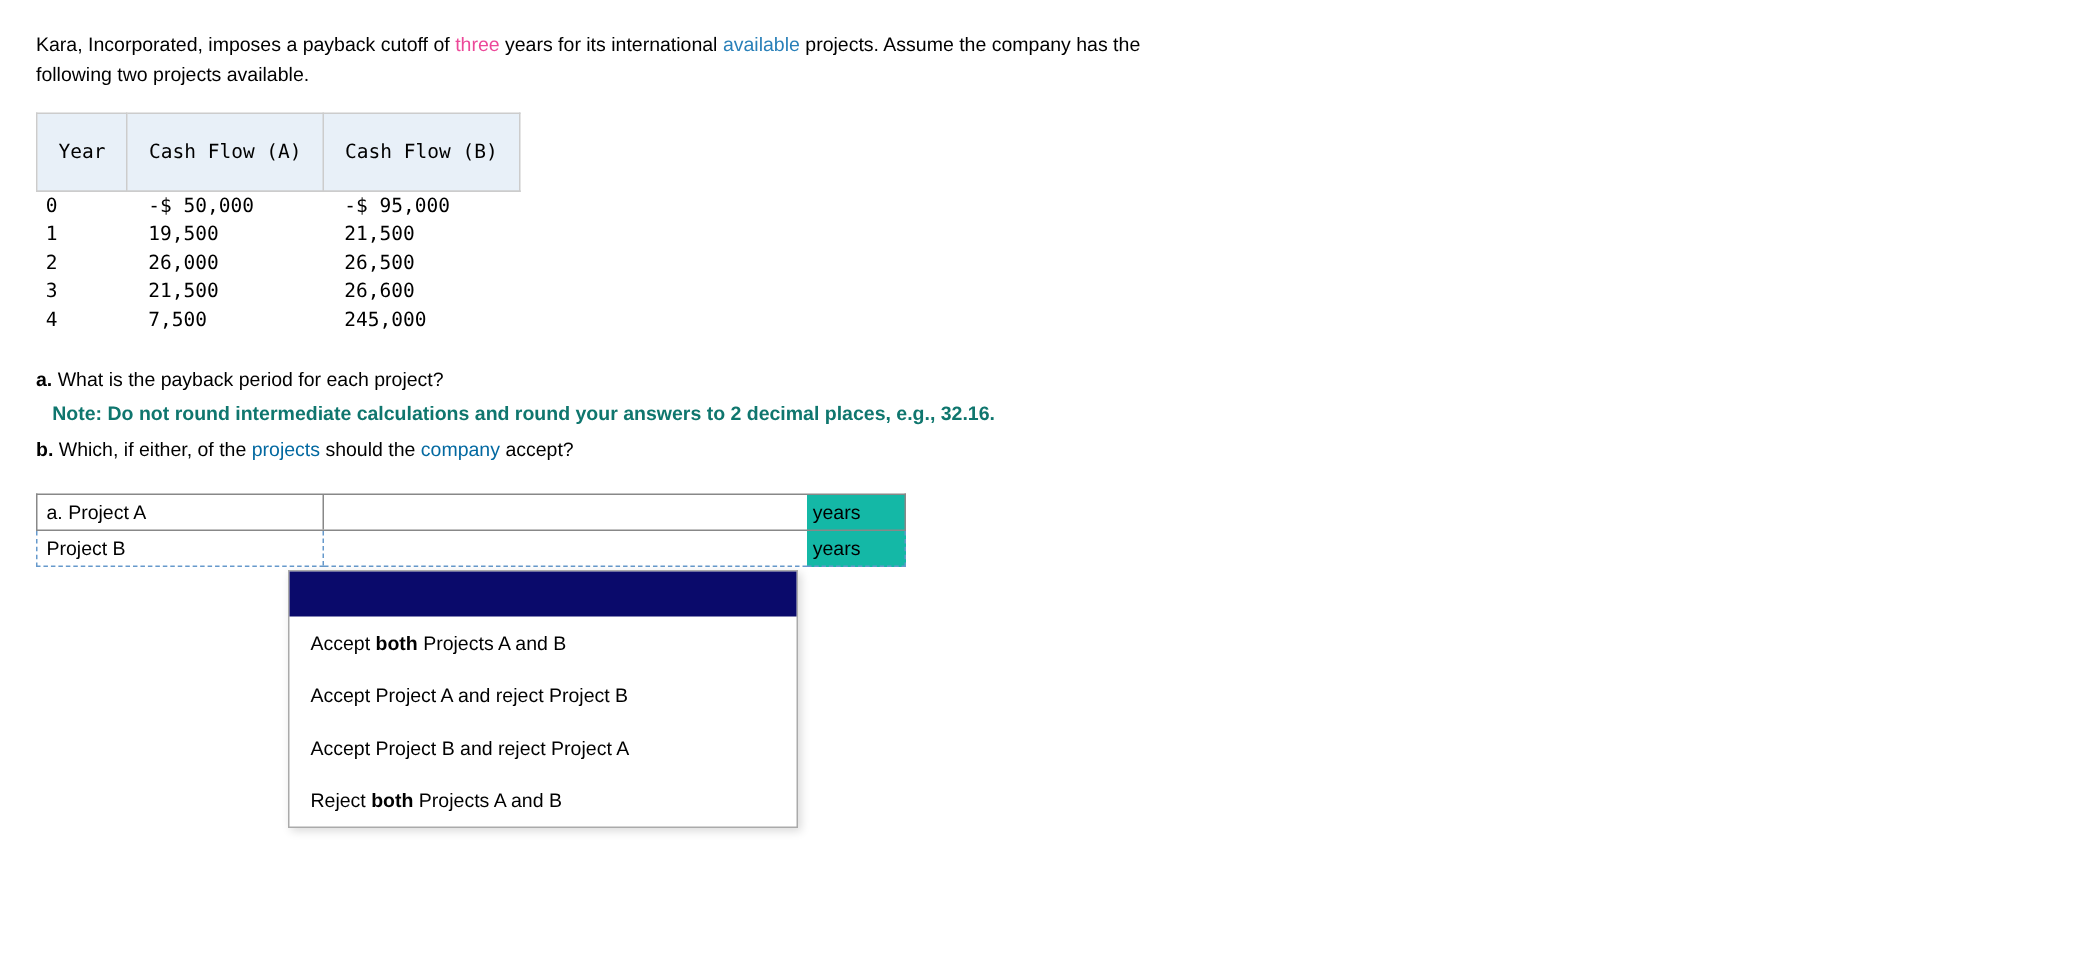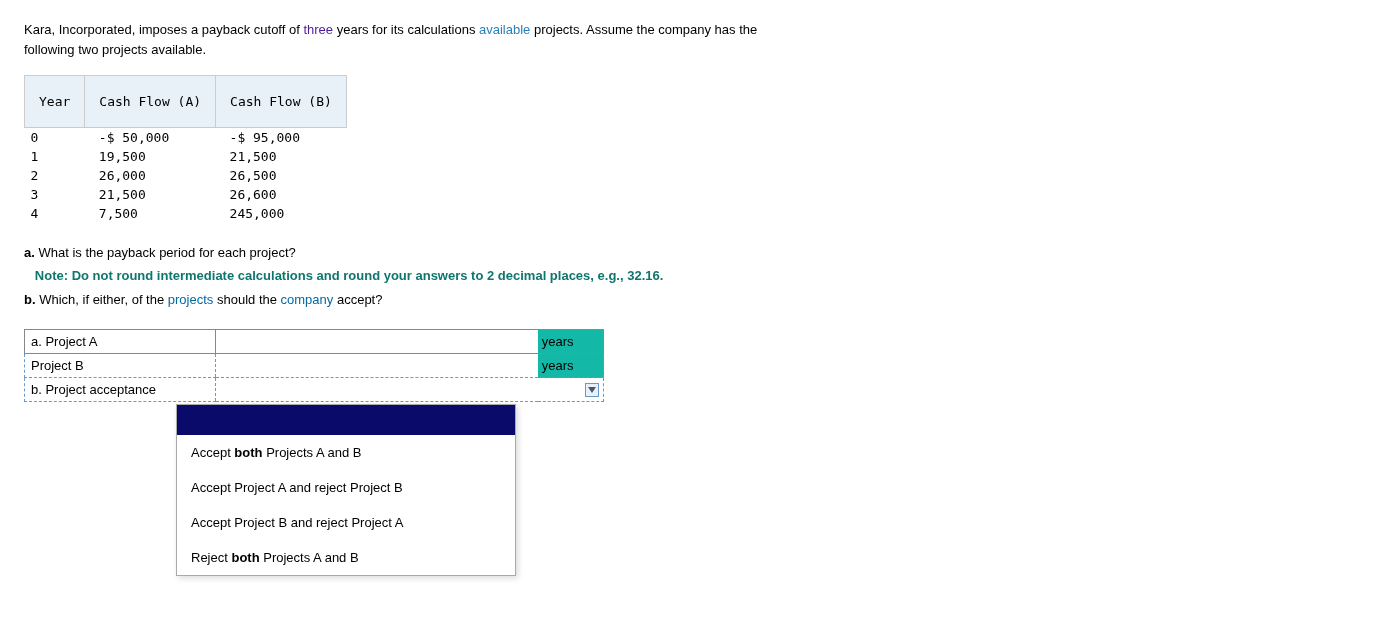--- a/index.html
+++ b/index.html
@@ -12,21 +12,21 @@
       width: 1383px;
       min-height: 640px;
     }
 
     .intro-text {
       margin-bottom: 16px;
       line-height: 1.5;
     }
 
     .highlight-three {
-      color: #4c1d95;
+      color: #ec4899;
       font-weight: normal;
     }
     .highlight-investment {
       color: #2980b9;
     }
 
     
     .data-table {
       border-collapse: collapse;
       margin-bottom: 18px;
@@ -207,21 +207,21 @@
       display: flex;
       align-items: center;
       justify-content: center;
       pointer-events: none;
     }
 
     
     .dropdown-menu {
       position: absolute;
       top: calc(100% + 2px);
-      left: 152px;
+      left: 168px;
       width: 340px;
       background: #fff;
       border: 1px solid #aaa;
       z-index: 100;
       box-shadow: 2px 2px 6px rgba(0,0,0,0.15);
     }
 
     .dropdown-header {
       background: #0a0a6b;
       height: 30px;
@@ -237,21 +237,21 @@
     }
 
     .dropdown-item .bold-text {
       font-weight: bold;
     }
   </style>
 </head>
 <body>
 
 <p class="intro-text">
-  <span>Kara, Incorporated, imposes a payback cutoff of </span><span class="highlight-three">three</span><span> years for its calculations </span><span class="highlight-investment">available</span><span> projects. Assume the company has the</span><br>
+  <span>Kara, Incorporated, imposes a payback cutoff of </span><span class="highlight-three">three</span><span> years for its international </span><span class="highlight-investment">available</span><span> projects. Assume the company has the</span><br>
   <span>following two projects available.</span>
 </p>
 
 <table class="data-table">
   <thead>
     <tr>
       <th>Year</th>
       <th>Cash Flow (A)</th>
       <th>Cash Flow (B)</th>
     </tr>
@@ -312,33 +312,20 @@
       </tr>
 
       <tr class="row-project-b">
         <td class="label-cell">Project B</td>
         <td class="input-cell">
           <input type="text" value="" style="">
         </td>
         <td class="unit-cell">years</td>
       </tr>
 
-      <tr class="row-acceptance">
-        <td class="label-cell">b. Project acceptance</td>
-        <td class="select-cell" colspan="2">
-          <div class="dropdown-wrapper">
-            <button class="dropdown-button"></button>
-            <div class="dropdown-arrow">
-              <svg width="8" height="6" viewBox="0 0 8 6">
-                  <polygon points="0,0 8,0 4,6" fill="#555"></polygon>
-                </svg>
-            </div>
-          </div>
-        </td>
-      </tr>
     </tbody>
   </table>
 
   <div class="dropdown-menu" id="dropdown-menu">
     <div class="dropdown-header"></div>
     <div class="dropdown-item">
       Accept <span class="bold-text">both</span> Projects A and B
     </div>
     <div class="dropdown-item">
       Accept Project A and reject Project B

